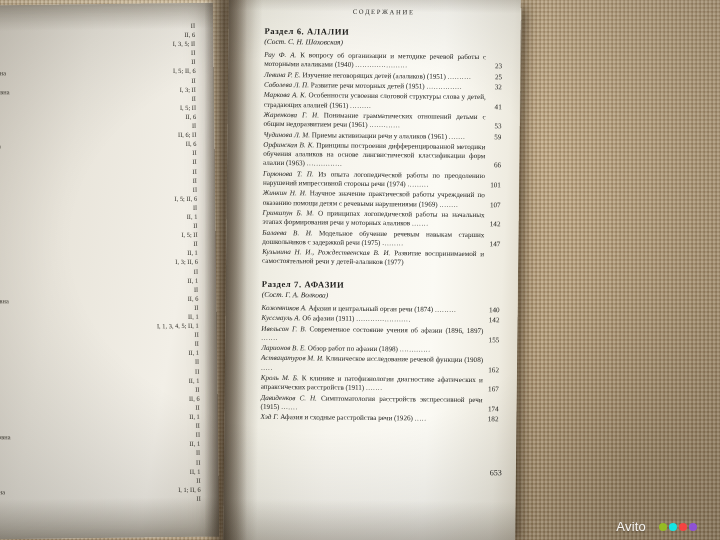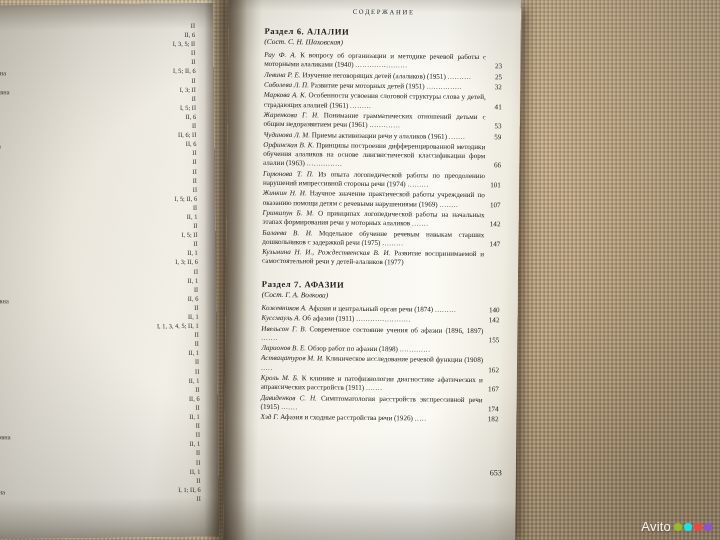--- a/index.html
+++ b/index.html
@@ -211,25 +211,25 @@
     position: absolute;
     right: 4px;
     white-space: nowrap;
     color: #2f2d26;
     font-size: 6.4px;
   }
 
   
   .watermark {
     position: absolute;
-    right: 8px;
+    right: 23px;
     bottom: 6px;
     display: flex;
     align-items: center;
-    gap: 3px;
+    gap: 13px;
     z-index: 70;
     opacity: 0.92;
     text-align: center;
   }
   .wm-text {
     font-family: "Liberation Sans", sans-serif;
     font-size: 13px;
     color: #ffffff;
     letter-spacing: 0.2px;
     text-shadow: 0 1px 2px rgba(0,0,0,0.35);

